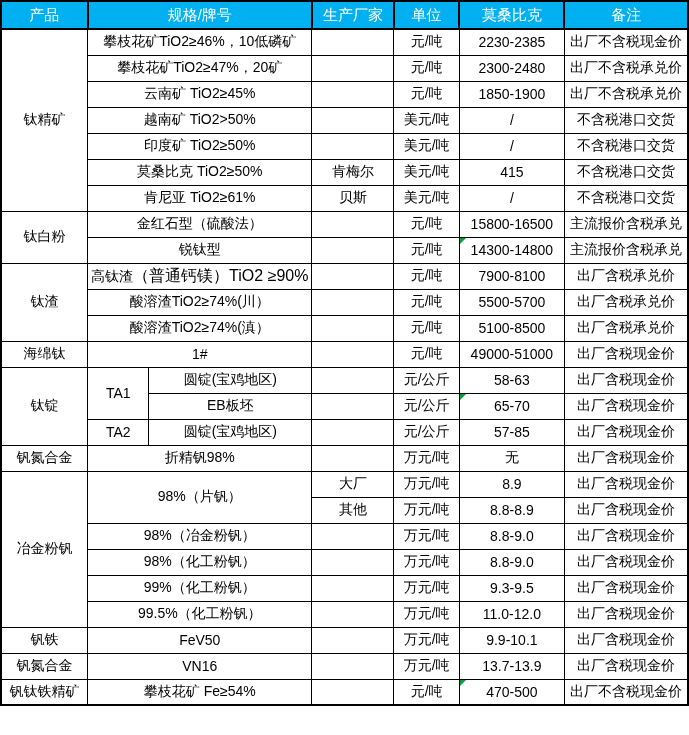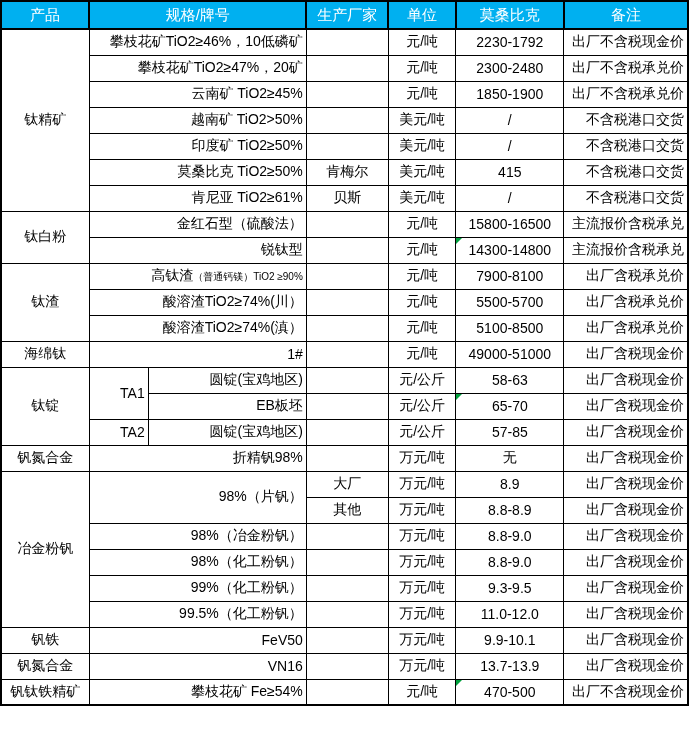--- a/index.html
+++ b/index.html
@@ -37,22 +37,22 @@
   td{
     border:1px solid var(--border-color);
     font-size:14px;
     text-align:center;
     vertical-align:middle;
     padding:0 3px;
     overflow:hidden;
     white-space:nowrap;
     position:relative;
   }
-  td.al-l{text-align:right;}
-  td .small{font-size:10px;}
+  td.al-l{text-align:center;}
+  td .small{font-size:16px;}
   .flag{
     position:absolute;
     top:0;left:0;
     width:0;height:0;
     border-top:6px solid var(--flag-green);
     border-right:6px solid transparent;
   }
 </style>
 </head>
 <body>
@@ -77,21 +77,21 @@
           <th colspan="1">莫桑比克</th>
           <th colspan="1">备注</th>
         </tr>
       </thead>
       <tbody>
         <tr>
           <td rowspan="7">钛精矿</td>
           <td colspan="2" class="al-l">攀枝花矿TiO2≥46%，10低磷矿</td>
           <td></td>
           <td>元/吨</td>
-          <td>2230-1792</td>
+          <td>2230-2385</td>
           <td class="al-l">出厂不含税现金价</td>
         </tr>
         <tr>
           <td colspan="2" class="al-l">攀枝花矿TiO2≥47%，20矿</td>
           <td></td>
           <td>元/吨</td>
           <td>2300-2480</td>
           <td class="al-l">出厂不含税承兑价</td>
         </tr>
         <tr>

